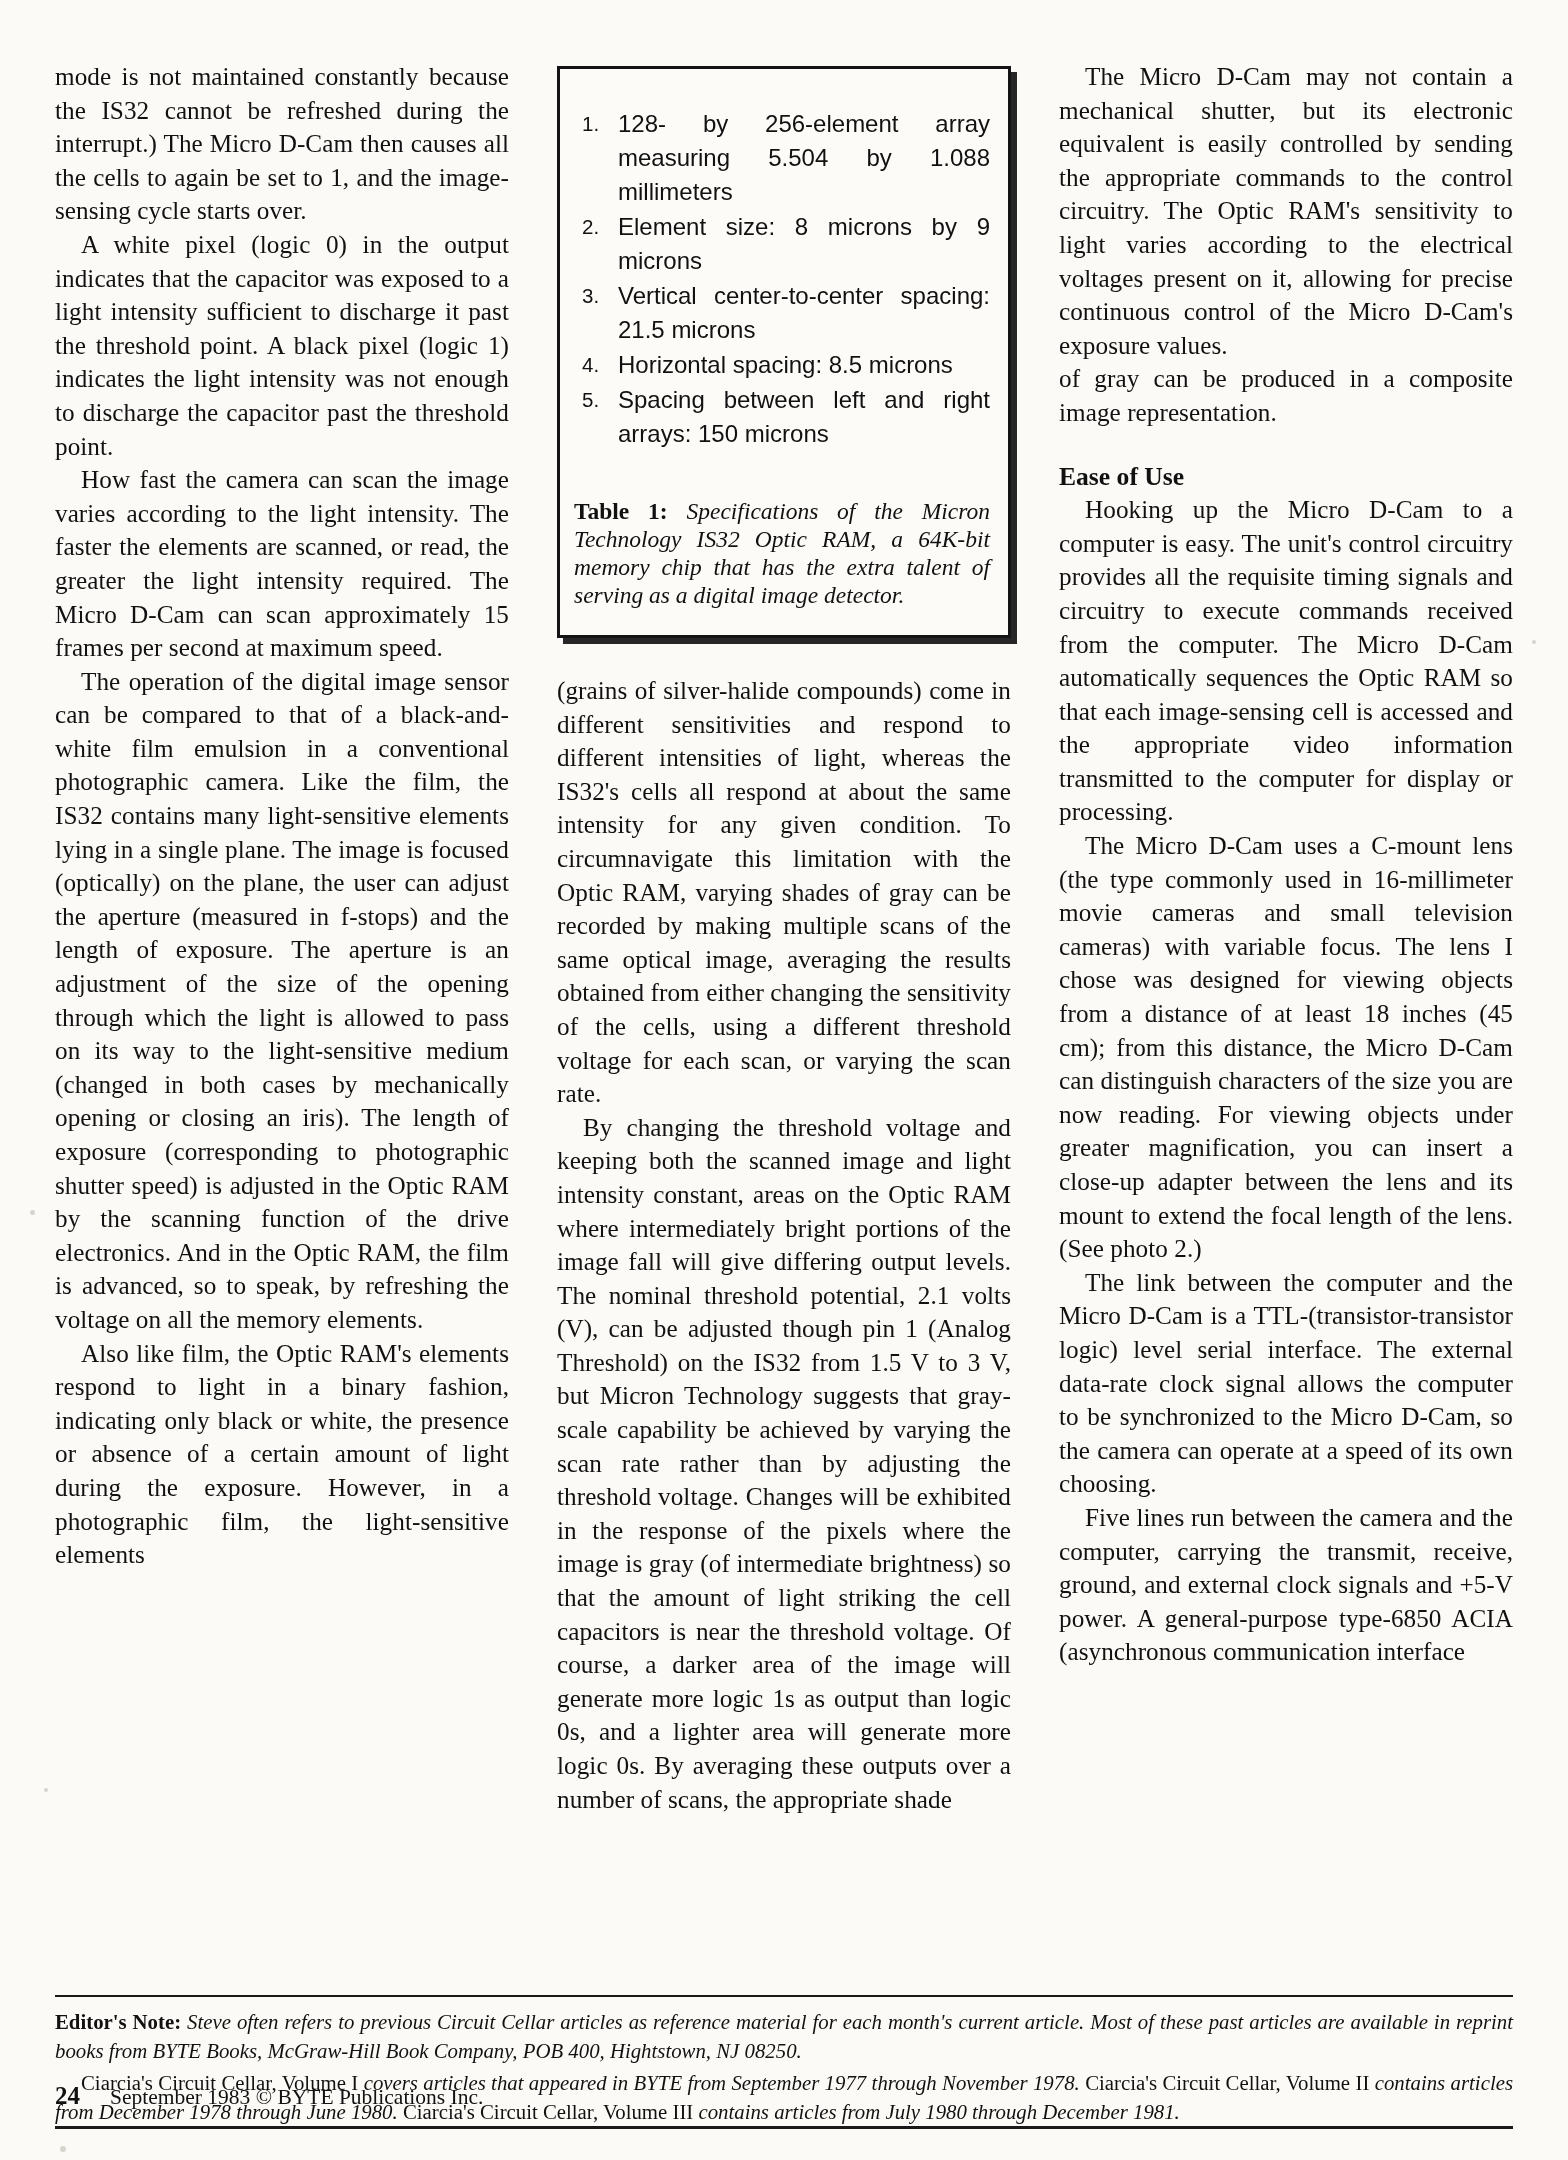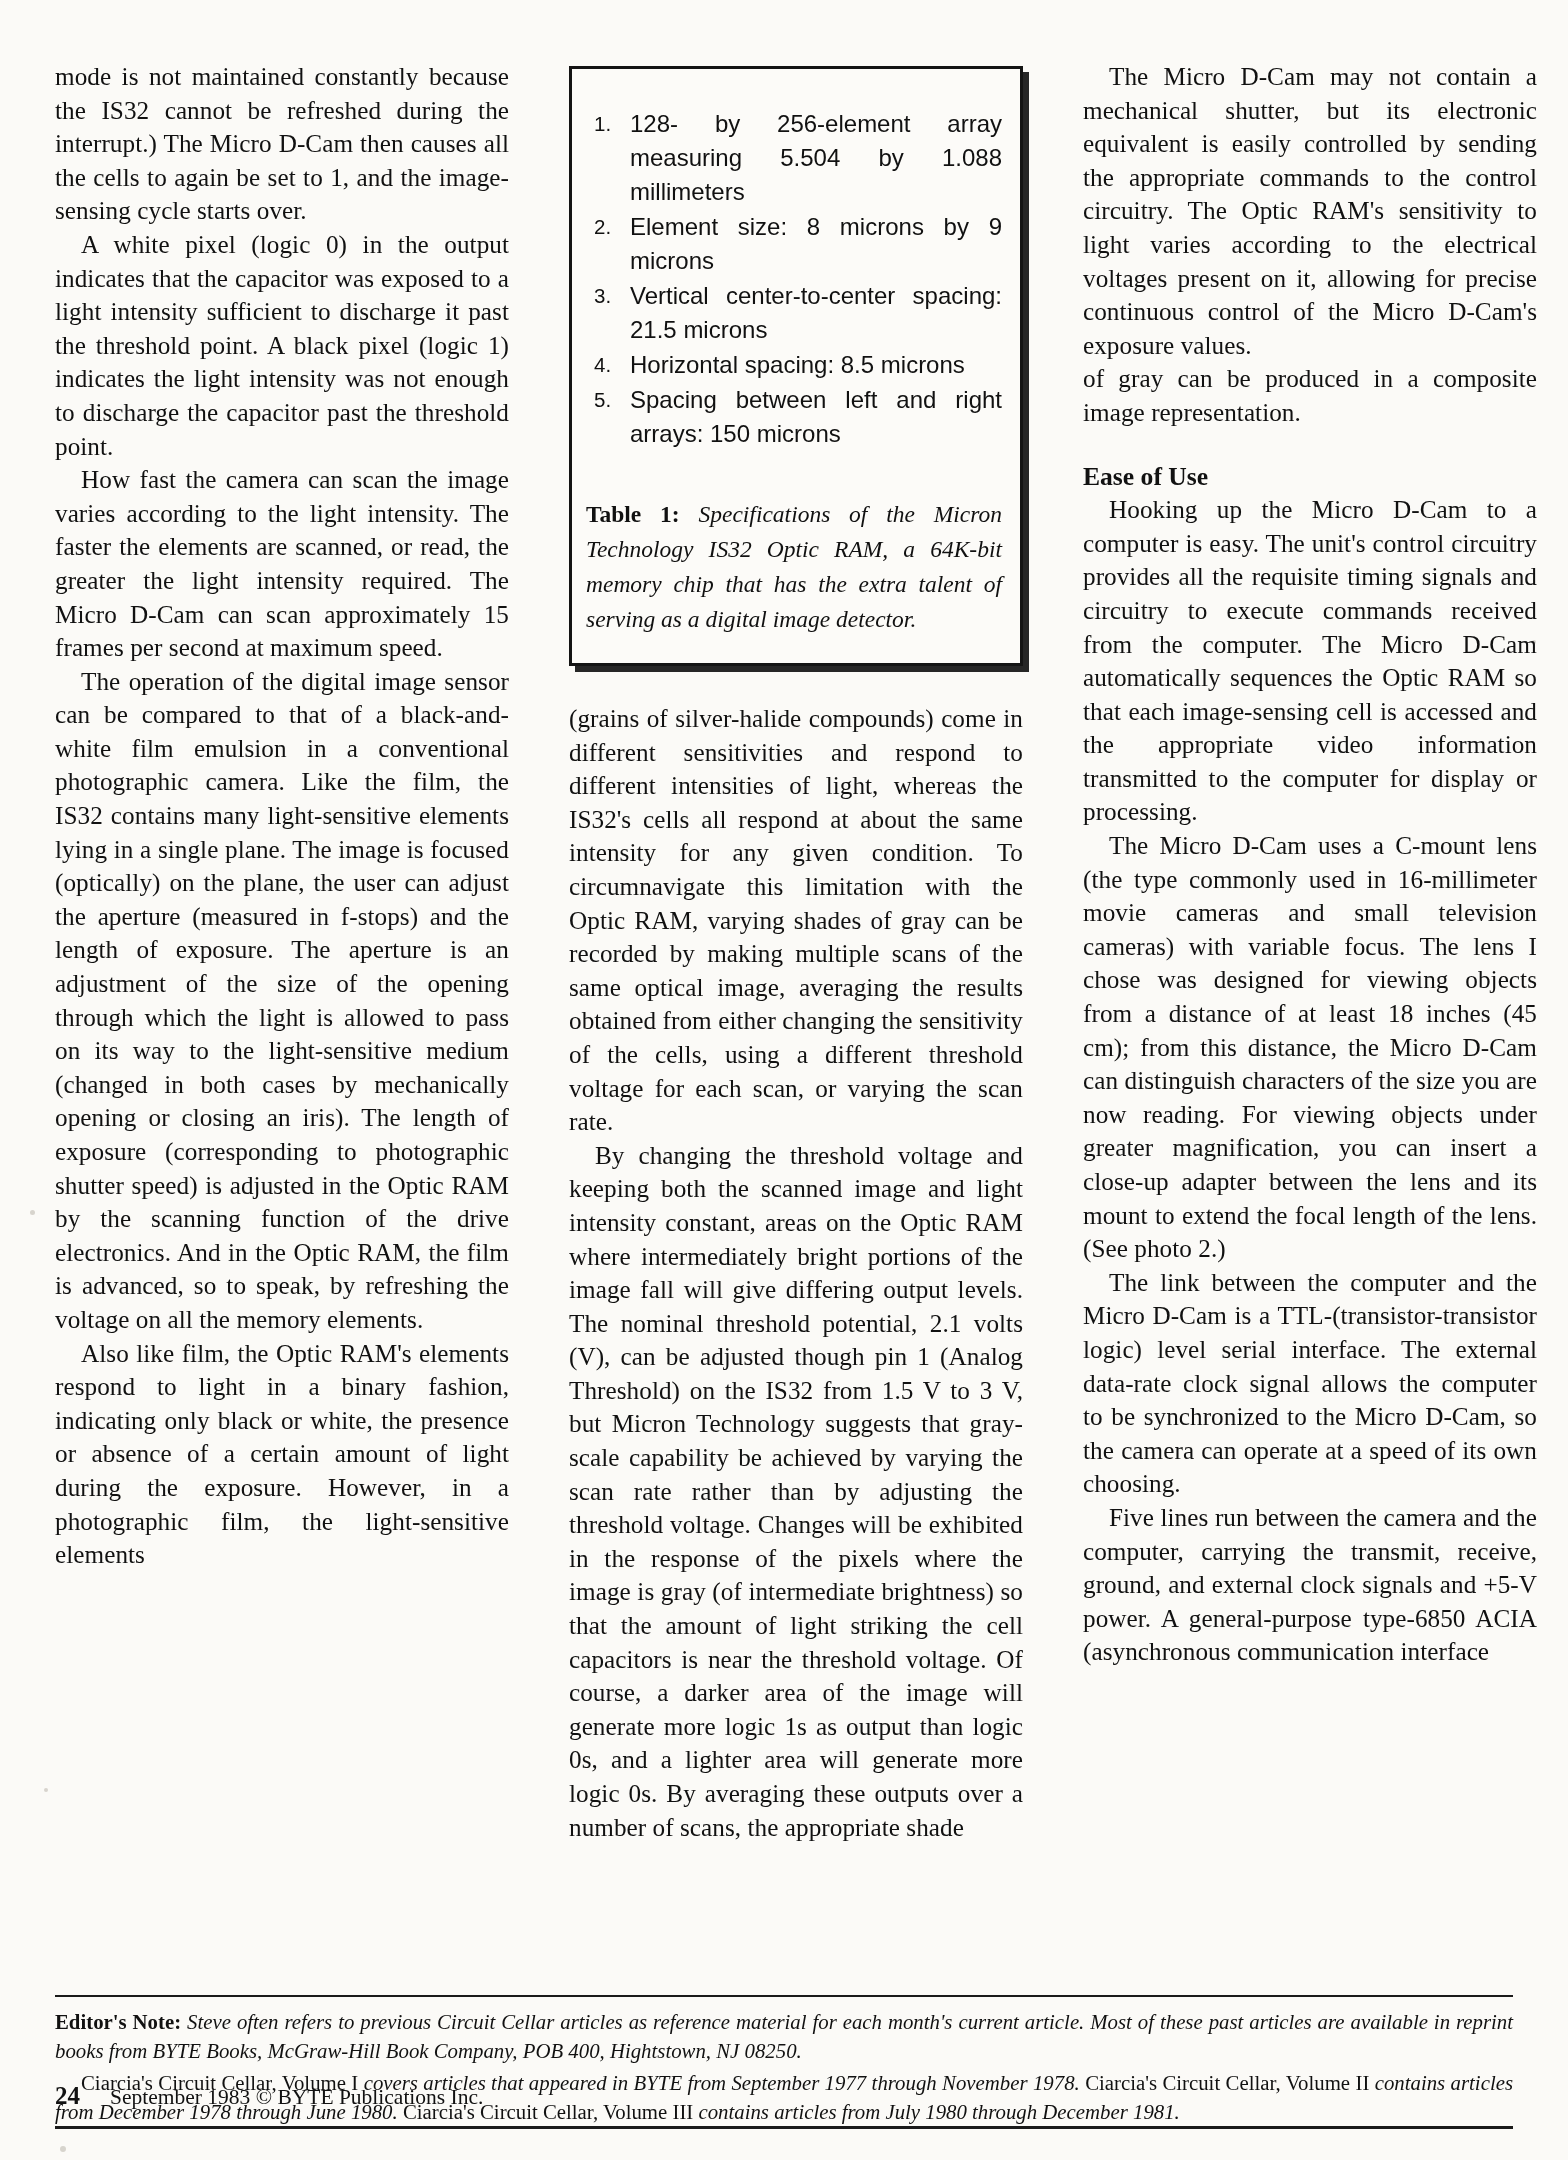--- a/index.html
+++ b/index.html
@@ -24,21 +24,21 @@
   }
   .page-inner {
     position: absolute;
     left: 55px;
     top: 60px;
     width: 1458px;
     height: 2040px;
   }
   .columns {
     display: flex;
-    gap: 60px;
+    gap: 48px;
     width: 1458px;
   }
   .col {
     width: 454px;
     flex: 0 0 454px;
   }
   p.body {
     margin: 0;
     font-size: 25.2px;
     line-height: 33.6px;
@@ -84,21 +84,21 @@
     content: counter(spec) ".";
     position: absolute;
     left: 8px;
     top: 0;
     font-family: "Liberation Sans", sans-serif;
     font-size: 20.5px;
   }
   .tablecaption {
     margin: 46px 0 0 0;
     font-size: 23.5px;
-    line-height: 35px;
+    line-height: 28px;
     font-style: italic;
     text-align: justify;
   }
   .tablecaption .lbl {
     font-style: normal;
     font-weight: bold;
   }
   
   .note-wrap {
     position: absolute;

